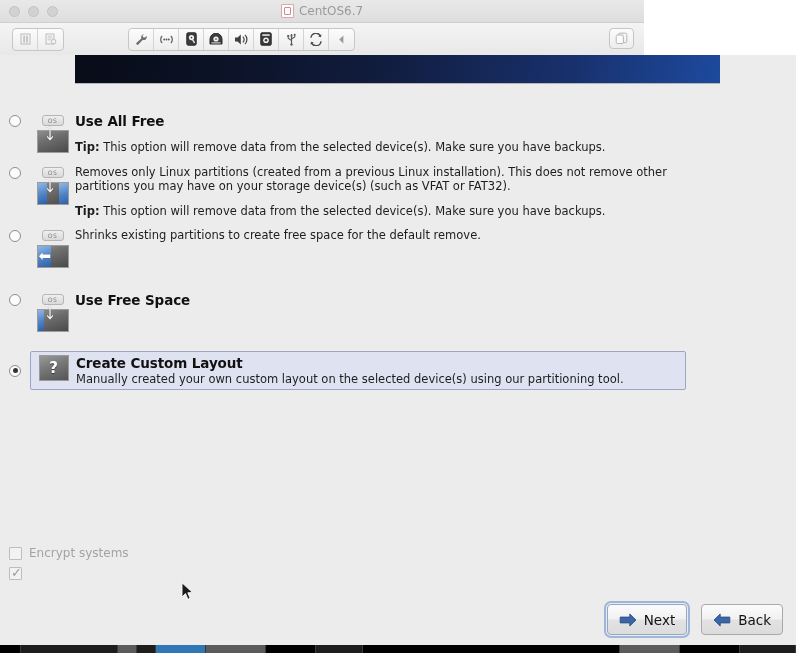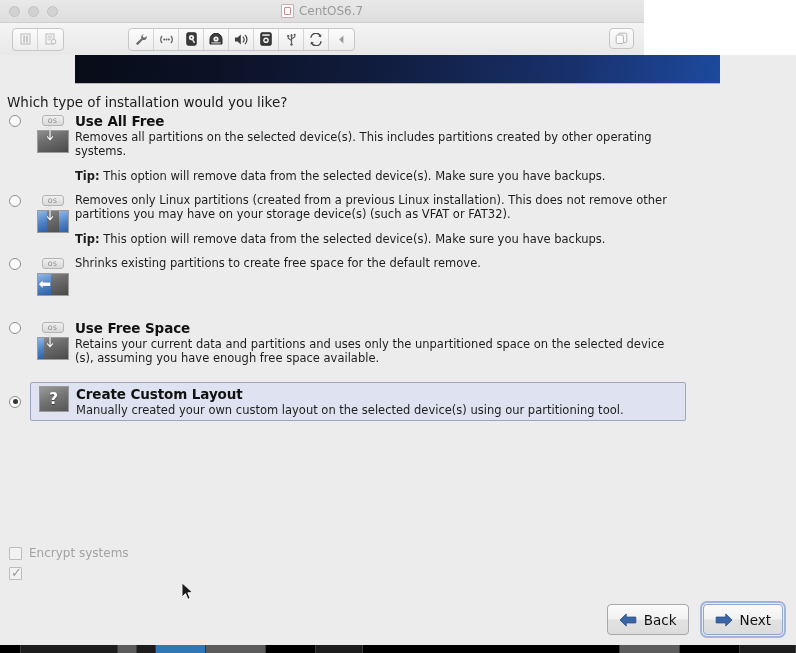--- a/index.html
+++ b/index.html
@@ -492,38 +492,36 @@
         <rect x="3.4" y="1.2" width="8.4" height="9.4" rx="1.4" fill="none" stroke="#b5b5b5"></rect>
         <rect x="1.2" y="3.0" width="7.2" height="8.6" rx="1.4" fill="#fbfbfb" stroke="#b5b5b5"></rect>
       </svg>
     </div>
   </div>
 
   <div class="guest">
 
     <div class="anaconda-banner"></div>
 
-    <div class="question">Which type of installation would you like?</div>
 
     <div class="options">
 
       <div class="opt-row" style="margin-bottom:4px;">
         <div class="radio-cell">
           <div class="radio"></div>
         </div>
         <div class="icon-cell">
           <div class="diskicon">
             <div class="os-tag">OS</div>
             <div class="disk-body"></div>
             <span class="arrow-glyph down">⤵</span>
           </div>
         </div>
         <div class="text-cell">
           <p class="opt-title">Use All Free</p>
-          <p class="opt-desc">Removes all partitions on the selected device(s).  This includes partitions created by other operating systems.</p>
           <p class="opt-tip"><b>Tip:</b> <span>This option will remove data from the selected device(s).  Make sure you have backups.</span></p>
         </div>
       </div>
 
       <div class="opt-row" style="margin-bottom:4px;">
         <div class="radio-cell">
           <div class="radio"></div>
         </div>
         <div class="icon-cell">
           <div class="diskicon">
@@ -567,21 +565,20 @@
           <div class="diskicon">
             <div class="os-tag">OS</div>
             <div class="disk-body">
               <div class="part-blue" style="left:0; width:22%;"></div>
             </div>
             <span class="arrow-glyph down">⤵</span>
           </div>
         </div>
         <div class="text-cell">
           <p class="opt-title">Use Free Space</p>
-          <p class="opt-desc">Retains your current data and partitions and uses only the unpartitioned space on the selected device (s), assuming you have enough free space available.</p>
         </div>
       </div>
 
       <div class="opt-row selected">
         <div class="radio-cell">
           <div class="radio on"></div>
         </div>
         <div class="icon-cell">
           <div class="qicon">?</div>
         </div>
@@ -603,31 +600,31 @@
       </div>
     </div>
 
     <div class="cursor">
       <svg width="13" height="19" viewBox="0 0 13 19" aria-hidden="true">
         <path d="M1 0.8 L1 15.0 L4.5 11.6 L6.9 17.3 L9.2 16.3 L6.8 10.8 L11.6 10.6 Z" fill="#1a1a1a" stroke="#ffffff" stroke-width="0.9" stroke-linejoin="round"></path>
       </svg>
     </div>
 
     <div class="navbtns">
+      <div class="navbtn focused">
+        <svg width="18" height="14" viewBox="0 0 18 14" aria-hidden="true">
+          <path d="M10.8 1.0 L17.0 7.0 L10.8 13.0 L10.8 9.9 L1.2 9.9 L1.2 4.1 L10.8 4.1 Z" fill="#3a66a8" stroke="#2d5189" stroke-width="0.9" stroke-linejoin="round"></path>
+        </svg>
+        <span>Next</span>
+      </div>
       <div class="navbtn">
         <svg width="18" height="14" viewBox="0 0 18 14" aria-hidden="true">
           <path d="M7.2 1.0 L1.0 7.0 L7.2 13.0 L7.2 9.9 L16.8 9.9 L16.8 4.1 L7.2 4.1 Z" fill="#3a66a8" stroke="#2d5189" stroke-width="0.9" stroke-linejoin="round"></path>
         </svg>
         <span>Back</span>
-      </div>
-      <div class="navbtn focused">
-        <svg width="18" height="14" viewBox="0 0 18 14" aria-hidden="true">
-          <path d="M10.8 1.0 L17.0 7.0 L10.8 13.0 L10.8 9.9 L1.2 9.9 L1.2 4.1 L10.8 4.1 Z" fill="#3a66a8" stroke="#2d5189" stroke-width="0.9" stroke-linejoin="round"></path>
-        </svg>
-        <span>Next</span>
       </div>
     </div>
 
     <div class="taskbar">
       <div class="tb-seg dark" style="width:20px;"></div>
       <div class="tb-seg" style="width:98px;"></div>
       <div class="tb-seg gray" style="width:18px;"></div>
       <div class="tb-seg" style="width:18px;"></div>
       <div class="tb-seg hl" style="width:50px;"></div>
       <div class="tb-seg gray" style="width:60px;"></div>

